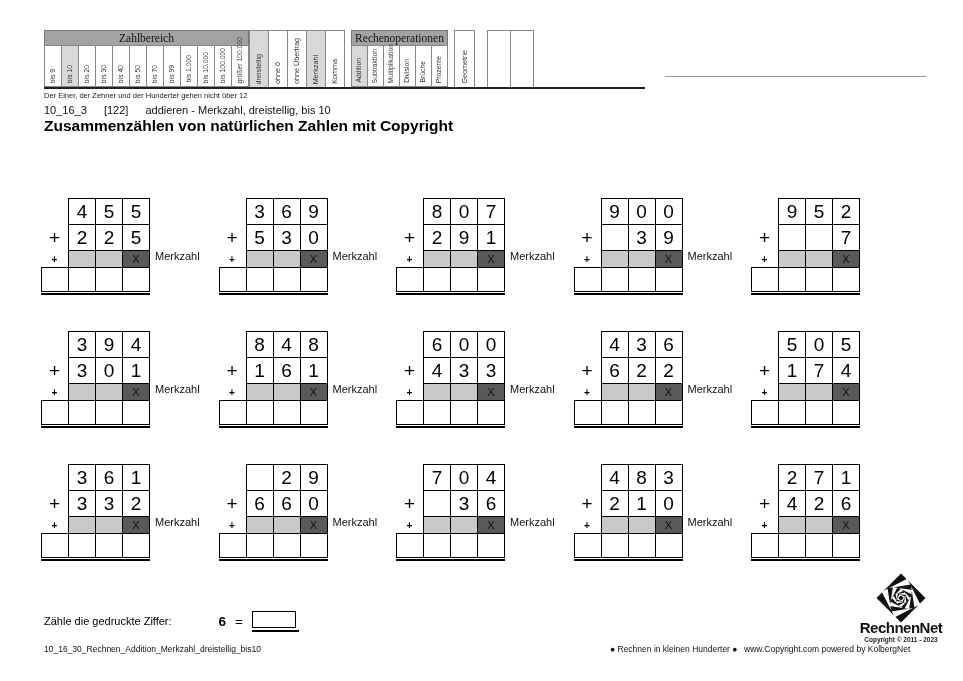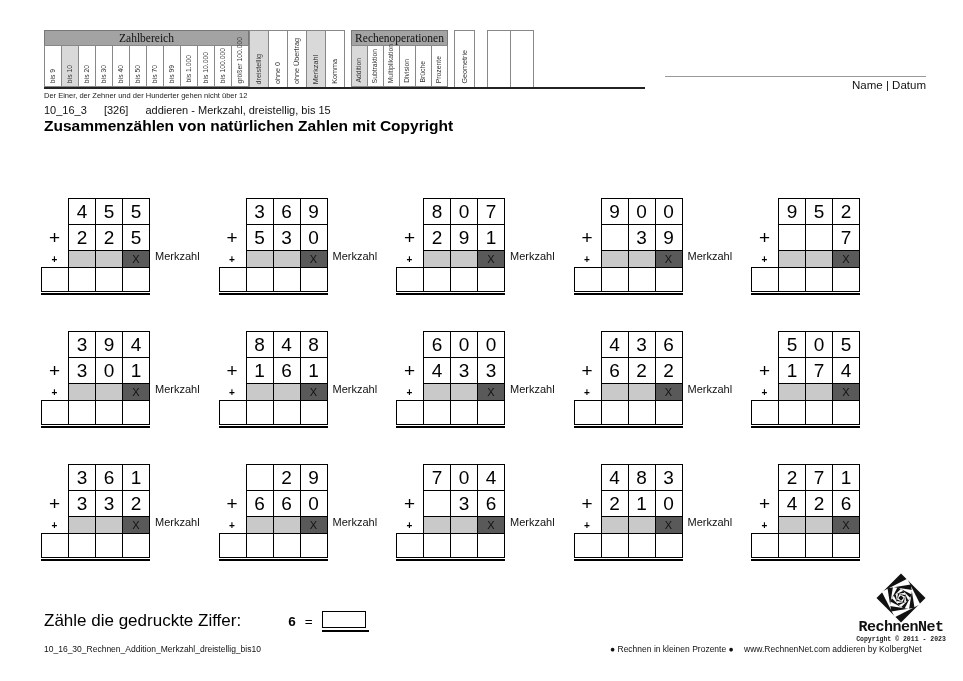--- a/index.html
+++ b/index.html
@@ -52,34 +52,34 @@
   .pcell + .pcell { margin-left:-1px; }
   .mrow .pcell { height:18px; }
   .mcell-gray { background:#c9c9c9; }
   .mcell-dark { background:#595959; color:#111; font-size:11px; }
   .arow .pcell { height:25px; }
   .dline { width:109px; height:0; border-top:2px solid #000; margin-top:1px; }
   .merklabel { position:absolute; left:114px; top:52px; font-size:11px; color:#111; }
 
   
   .task { position:absolute; left:44px; top:611px; display:flex; align-items:center; height:20px; }
-  .task-prompt { font-size:17px; }
+  .task-prompt { font-size:11px; }
   .task-digit { font-size:13.5px; font-weight:bold; margin-left:47px; }
   .task-eq { font-size:13.5px; margin-left:9px; }
   .task-box-wrap { margin-left:9px; }
   .task-box { width:44px; height:17px; border:1.5px solid #000; background:#fff; }
   .task-dline { width:47px; border-top:2px solid #000; margin-top:2px; }
 
   
   .footer-file { position:absolute; left:44px; top:644px; font-size:8.5px; color:#111; }
   .footer-slogan { position:absolute; left:610px; top:644px; font-size:8.5px; color:#111; }
   .footer-site { position:absolute; left:744px; top:644px; font-size:8.5px; color:#111; }
 
   
-  .logo { position:absolute; left:856px; top:572px; width:90px; text-align:center;font-family:Liberation Mono, monospace; }
+  .logo { position:absolute; left:856px; top:572px; width:90px; text-align:center; }
   .logo svg { display:block; margin:0 auto; }
   .logo-name { font-size:15px; font-weight:bold; letter-spacing:-0.5px; margin-top:-5px; color:#111; }
   .logo-copy { font-size:6.5px; font-weight:bold; color:#222; margin-top:0px; }
 </style>
 </head>
 <body>
 
 <div class="page">
 
   <div id="header-segments" class="header-table">
@@ -182,27 +182,26 @@
           <div class="hcell"></div>
           <div class="hcell"></div>
         </div>
       </div>
     </div>
   <div class="header-bottomline"></div>
   <div class="header-note">Der Einer, der Zehner und der Hunderter gehen nicht über 12</div>
 
   <div class="name-datum">
     <div class="nd-line"></div>
-    <div class="nd-text">Name | Datum</div>
   </div>
 
   <div class="subtitle">
     <span>10_16_3</span>
-    <span>[326]</span>
-    <span>addieren - Merkzahl, dreistellig, bis 15</span>
+    <span>[122]</span>
+    <span>addieren - Merkzahl, dreistellig, bis 10</span>
   </div>
   <div class="heading">Zusammenzählen von natürlichen Zahlen mit Copyright</div>
 
   <div id="problems-grid" class="problems">
       <div class="prob">
         <div class="prow">
           <div class="pspacer"></div>
           <div class="pcell">4</div>
           <div class="pcell">5</div>
           <div class="pcell">5</div>
@@ -623,22 +622,22 @@
     <span class="task-prompt">Zähle die gedruckte Ziffer:</span>
     <span class="task-digit">6</span>
     <span class="task-eq">=</span>
     <span class="task-box-wrap">
       <span class="task-box" style="display:block"></span>
       <span class="task-dline" style="display:block"></span>
     </span>
   </div>
 
   <div class="footer-file">10_16_30_Rechnen_Addition_Merkzahl_dreistellig_bis10</div>
-  <div class="footer-slogan">● Rechnen in kleinen Prozente ●</div>
-  <div class="footer-site">www.RechnenNet.com addieren by KolbergNet</div>
+  <div class="footer-slogan">● Rechnen in kleinen Hunderter ●</div>
+  <div class="footer-site">www.Copyright.com powered by KolbergNet</div>
 
   <div class="logo">
     <svg width="58" height="52" viewBox="-60 -60 120 120">
       <g>
         <rect x="-40" y="-40" width="80" height="80" fill="#111" transform="rotate(45)"></rect>
         <rect x="-33" y="-33" width="66" height="66" fill="#fff" transform="rotate(63)"></rect>
         <rect x="-27.2" y="-27.2" width="54.4" height="54.4" fill="#111" transform="rotate(81)"></rect>
         <rect x="-22.4" y="-22.4" width="44.8" height="44.8" fill="#fff" transform="rotate(99)"></rect>
         <rect x="-18.5" y="-18.5" width="37" height="37" fill="#111" transform="rotate(117)"></rect>
         <rect x="-15.2" y="-15.2" width="30.4" height="30.4" fill="#fff" transform="rotate(135)"></rect>

